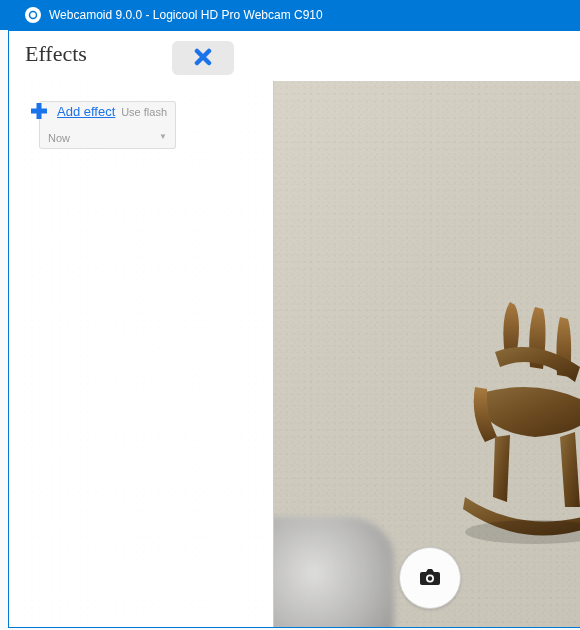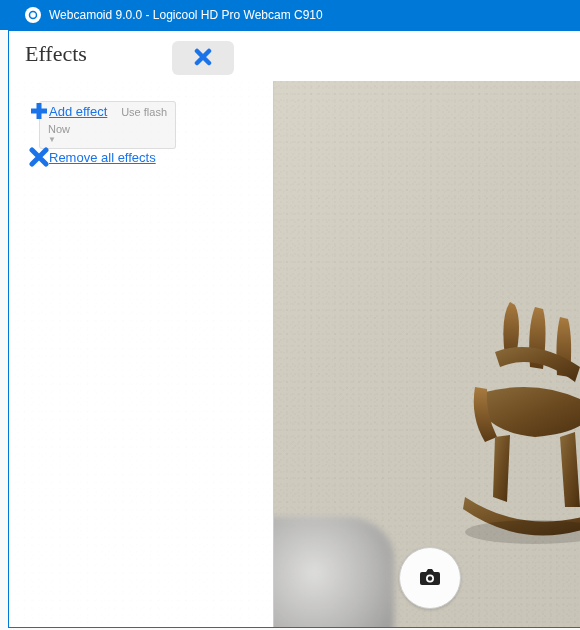--- a/index.html
+++ b/index.html
@@ -83,21 +83,21 @@
       width: 265px;
       background: white;
       border-right: 1px solid #ccc;
       padding: 20px 8px 0 20px;
       position: relative;
       z-index: 2;
     }
     .action-link {
       display: flex;
       align-items: center;
-      gap: 0;
+      gap: 8px;
       margin-bottom: 26px;
       cursor: pointer;
       position: relative;
       z-index: 3;
     }
     .action-link .icon {
       width: 20px;
       height: 20px;
       display: flex;
       align-items: center;
@@ -126,21 +126,20 @@
       color: #999;
     }
     .ghost-dropdown .ghost-top {
       text-align: right;
       padding-top: 2px;
     }
     .ghost-dropdown .ghost-bottom {
       display: flex;
       justify-content: space-between;
       padding-bottom: 2px;
-      flex-direction: column;
     }
     .ghost-dropdown .chev {
       font-size: 8px;
       color: #aaa;
     }
     .preview {
       flex: 1;
       position: relative;
       overflow: hidden;
       background: linear-gradient(135deg, #d8d4c8 0%, #cfcbbf 40%, #c8c4b8 100%);
@@ -242,28 +241,20 @@
 
       <div class="action-link">
         <span class="icon">
           <svg viewBox="0 0 20 20">
             <path d="M10 2 V18 M2 10 H18" stroke="#1a73e8" stroke-width="5" stroke-linecap="butt"></path>
           </svg>
         </span>
         <span class="label">Add effect</span>
       </div>
 
-      <div class="action-link">
-        <span class="icon">
-          <svg viewBox="0 0 20 20">
-            <path d="M3 3 L17 17 M17 3 L3 17" stroke="#1a73e8" stroke-width="5" stroke-linecap="round"></path>
-          </svg>
-        </span>
-        <span class="label">Remove all effects</span>
-      </div>
     </div>
 
     <div class="preview">
       <div class="texture"></div>
       <div class="wood-object">
         <svg viewBox="0 0 190 260" width="190" height="260">
           <defs>
             <linearGradient id="wood1" x1="0" y1="0" x2="1" y2="1">
               <stop offset="0%" stop-color="#8b6b3a"></stop>
               <stop offset="50%" stop-color="#6b4a20"></stop>

